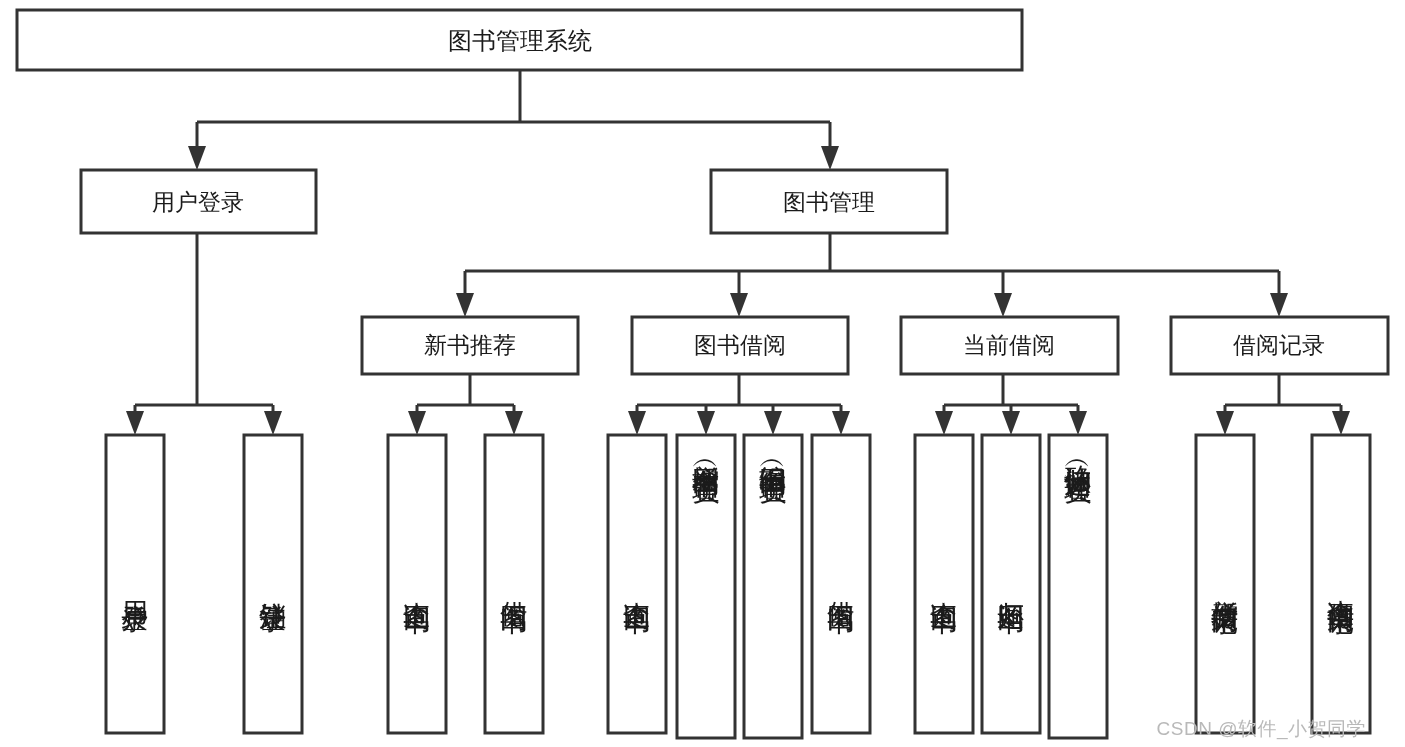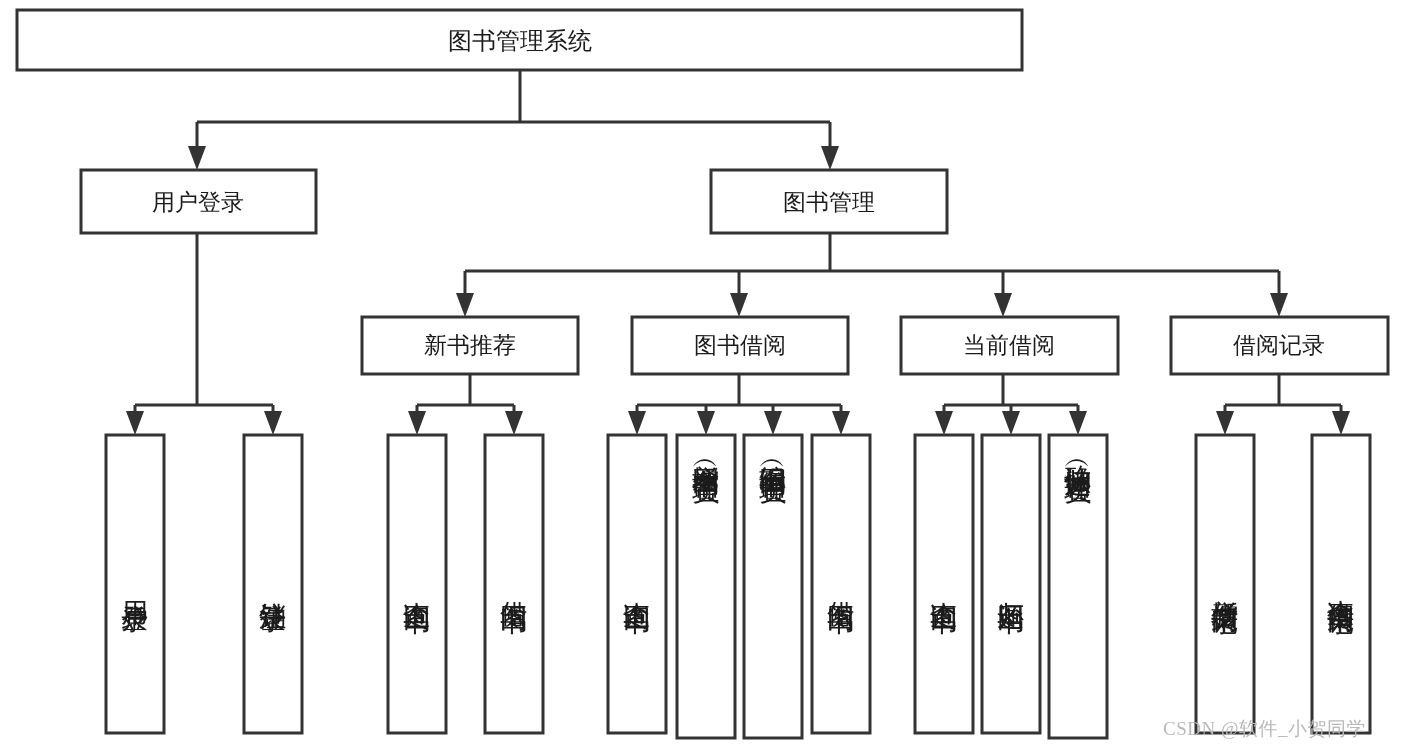--- a/index.html
+++ b/index.html
@@ -66,21 +66,21 @@
     white-space: nowrap;
     text-align: center;
   }
   .vlabel.top-aligned {
     justify-content: flex-start;
   }
   .watermark {
     position: absolute;
     right: 6px;
     bottom: 5px;
-    font-family: Liberation Serif, serif;
+    font-family: Liberation Sans, sans-serif;
     font-size: 19px;
     color: #b9b9b9;
     letter-spacing: 0.5px;
     white-space: nowrap;
   }
 </style>
 </head>
 <body>
 
 <div id="diagram-root">

